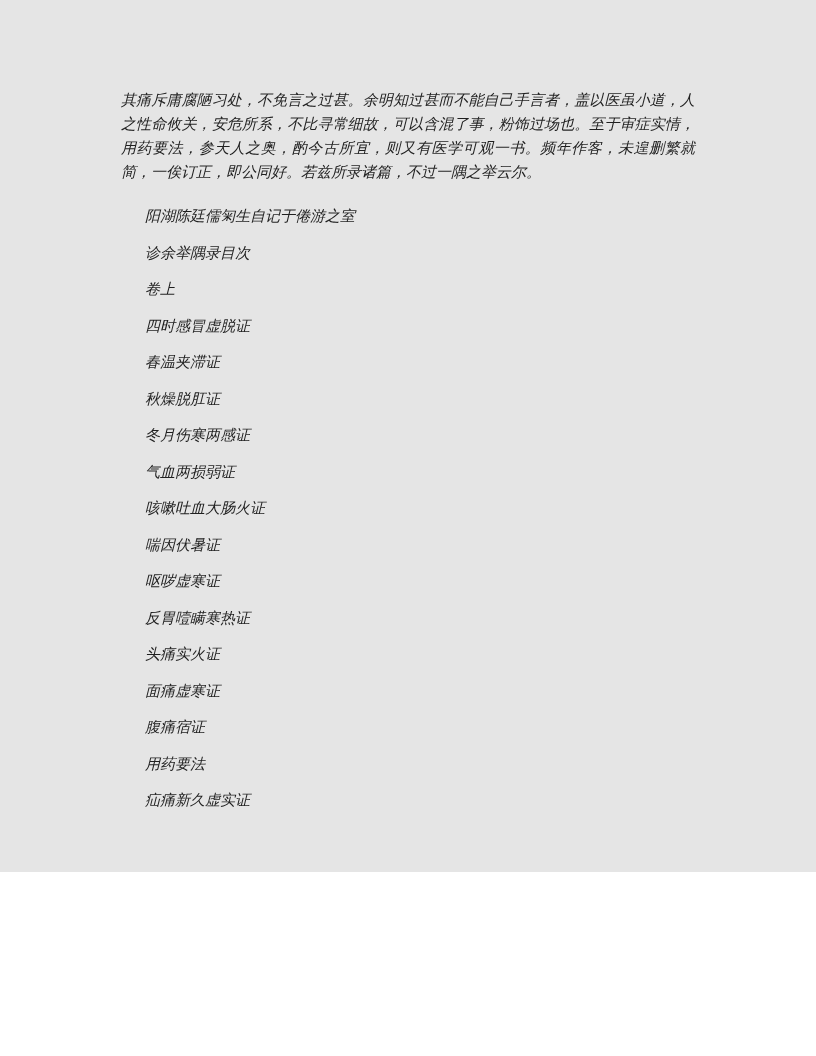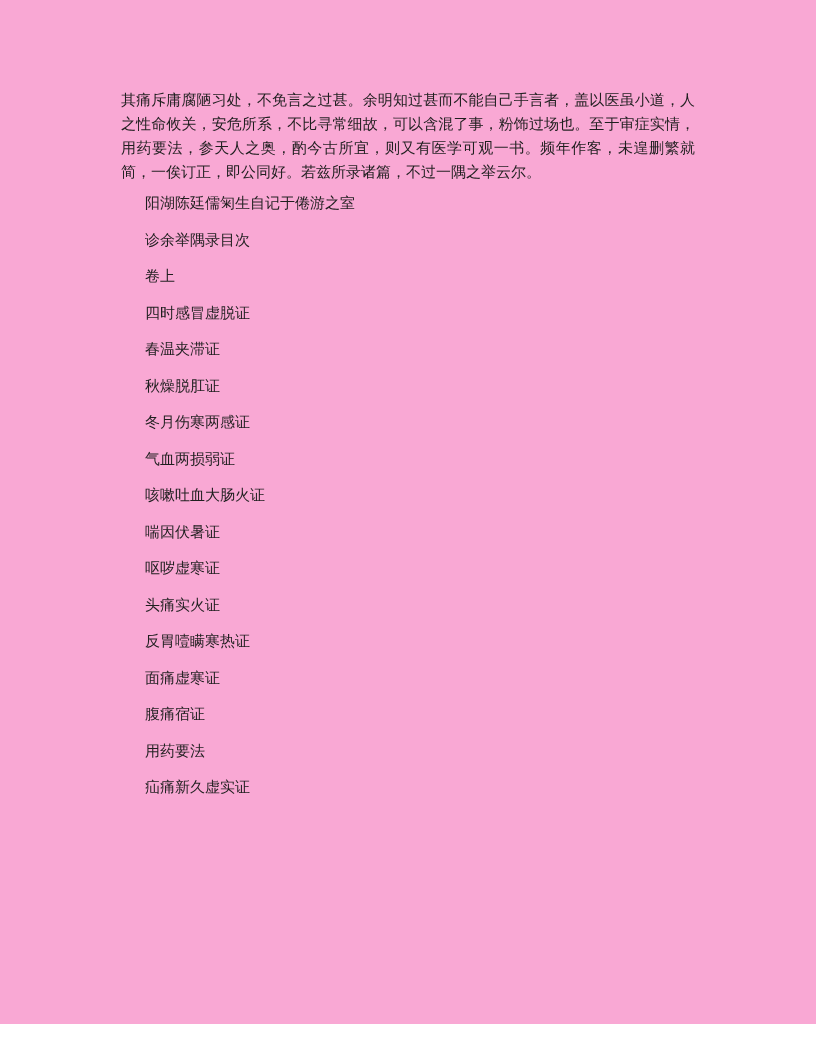--- a/index.html
+++ b/index.html
@@ -3,42 +3,43 @@
 <meta charset="utf-8">
 <style>
   html, body {
     margin: 0;
     padding: 0;
     background: #ffffff;
   }
   .page {
     position: relative;
     width: 816px;
-    height: 1024px;
-    background: #f9a8d4;
+    height: 872px;
+    background: #e5e5e5;
     overflow: hidden;
     font-family: "Liberation Serif", "DejaVu Serif", serif;
     color: #1f1f1f;
+    font-style: italic;
   }
   .content {
     position: absolute;
     left: 121px;
     top: 88px;
     width: 574px;
   }
   .intro-paragraph {
     margin: 0;
     font-size: 15px;
     line-height: 24px;
     text-align: justify;
     text-justify: inter-ideograph;
     word-break: break-all;
   }
   .toc-block {
-    margin-top: 12px;
+    margin-top: 25px;
     padding-left: 24px;
   }
   .toc-line {
     font-size: 15px;
     line-height: 15px;
     margin: 0 0 21.5px 0;
     white-space: nowrap;
   }
   .toc-line:last-child {
     margin-bottom: 0;
@@ -59,21 +60,21 @@
       <div class="toc-line">卷上</div>
 
       <div class="toc-line">四时感冒虚脱证</div>
         <div class="toc-line">春温夹滞证</div>
         <div class="toc-line">秋燥脱肛证</div>
         <div class="toc-line">冬月伤寒两感证</div>
         <div class="toc-line">气血两损弱证</div>
         <div class="toc-line">咳嗽吐血大肠火证</div>
         <div class="toc-line">喘因伏暑证</div>
         <div class="toc-line">呕哕虚寒证</div>
+        <div class="toc-line">反胃噎瞒寒热证</div>
         <div class="toc-line">头痛实火证</div>
-        <div class="toc-line">反胃噎瞒寒热证</div>
         <div class="toc-line">面痛虚寒证</div>
         <div class="toc-line">腹痛宿证</div>
         <div class="toc-line">用药要法</div>
         <div class="toc-line">疝痛新久虚实证</div>
     </div>
   </div>
 </div>
 
 </body></html>

